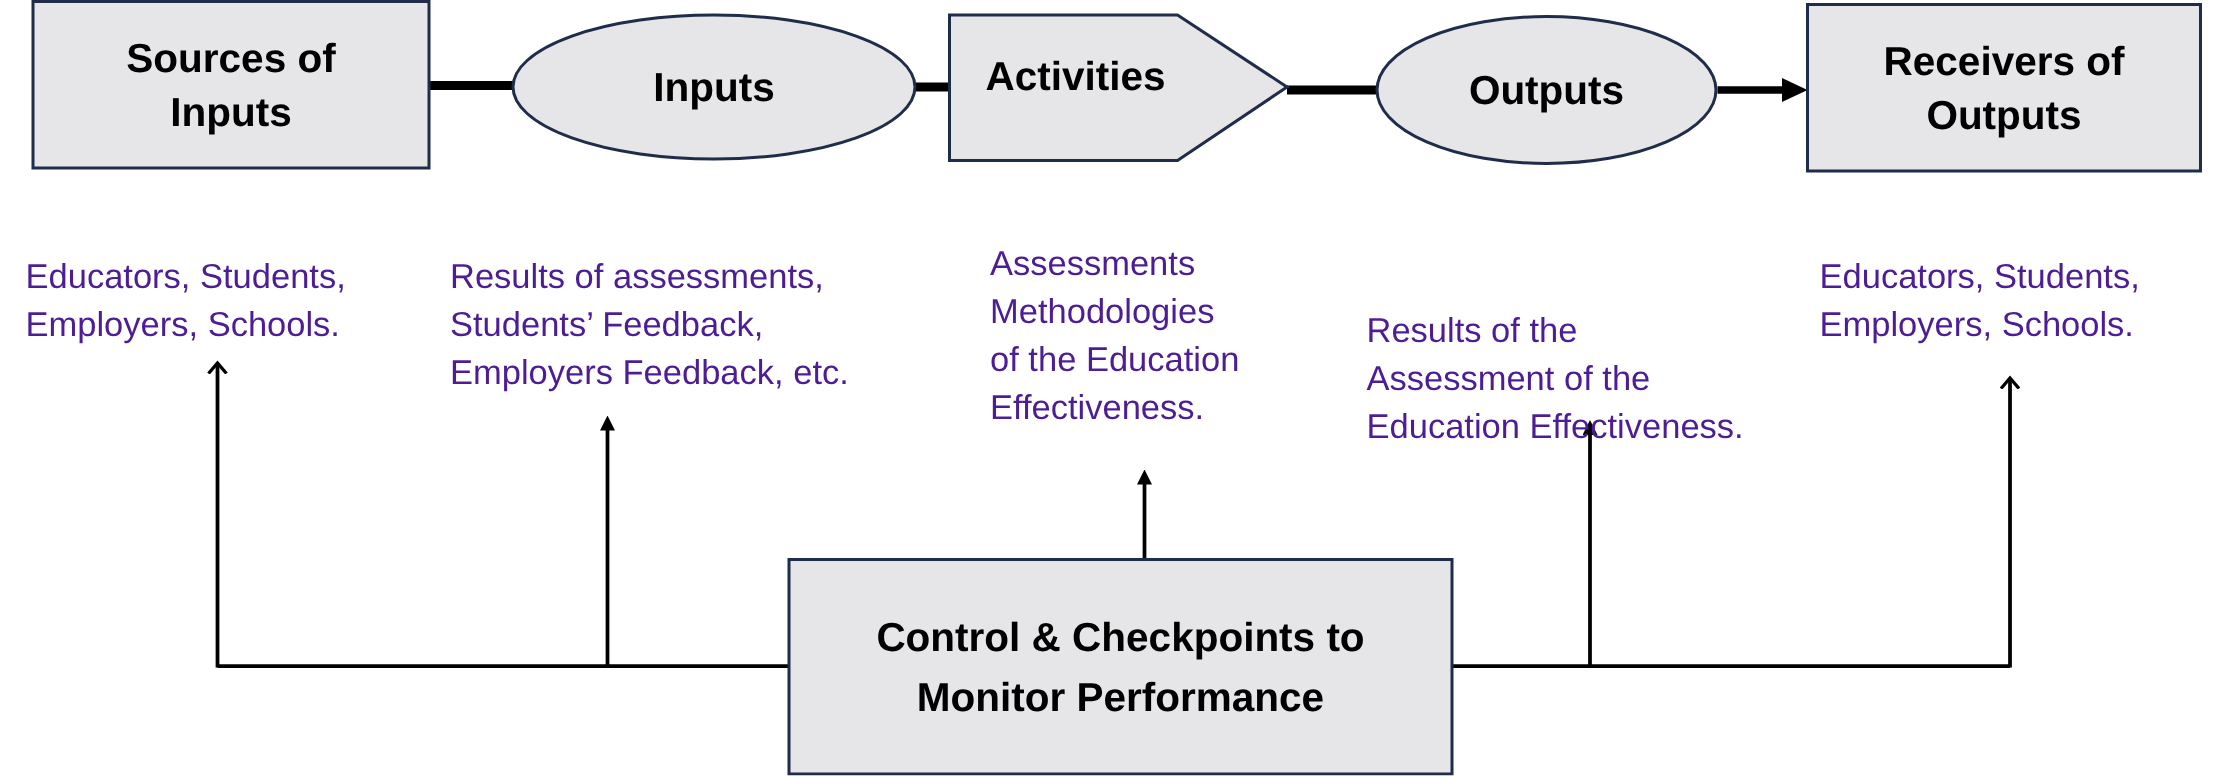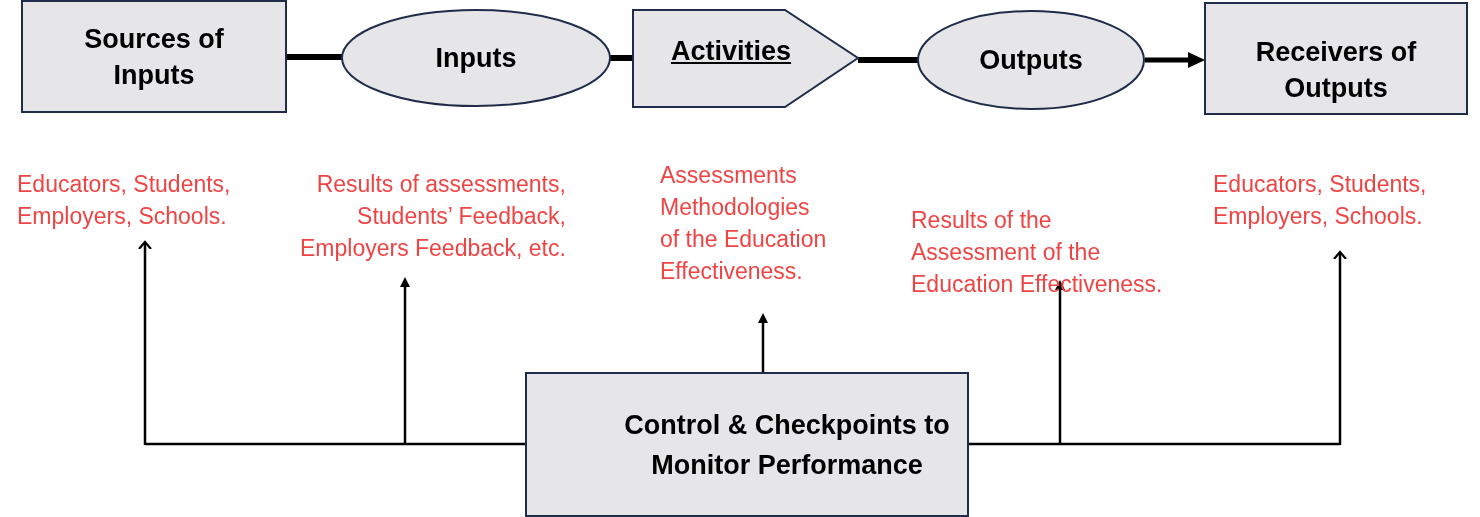--- a/index.html
+++ b/index.html
@@ -1,21 +1,21 @@
 <!DOCTYPE html>
 <html><head>
   <meta charset="utf-8">
   <style>
     html, body { margin: 0; padding: 0; background: #ffffff; }
     body { width: 1480px; height: 517px; position: relative; overflow: hidden;
            font-family: "Liberation Sans", "DejaVu Sans", sans-serif; color: #000; }
     svg.canvas { position: absolute; left: 0; top: 0; }
     .node-label { position: absolute; display: flex; align-items: center; justify-content: center;
                   text-align: center; font-weight: bold; font-size: 27px; line-height: 36px; color: #000; }
-    .desc { position: absolute; font-size: 23px; line-height: 32px; color: #ef4444; white-space: pre-line; }
+    .desc { position: absolute; font-size: 23px; line-height: 32px; color: #4c1d95; white-space: pre-line; }
   </style>
 </head>
 <body>
 
 <svg class="canvas" width="1480" height="517" viewBox="0 0 1480 517">
   <defs>
     <marker id="arrowHead" markerWidth="10" markerHeight="10" refX="5" refY="5" orient="auto" markerUnits="userSpaceOnUse">
       <path d="M0,0 L10,5 L0,10 Z" fill="#000"></path>
     </marker>
     <marker id="arrowOpen" markerWidth="14" markerHeight="14" refX="7" refY="7" orient="auto" markerUnits="userSpaceOnUse">
@@ -43,30 +43,30 @@
   <line x1="763" y1="373" x2="763" y2="318" stroke="#000" stroke-width="2.5" marker-end="url(#arrowHead)"></line>
   <line x1="1060" y1="444" x2="1060" y2="285" stroke="#000" stroke-width="2.5" marker-end="url(#arrowHead)"></line>
   <line x1="1340" y1="445" x2="1340" y2="252" stroke="#000" stroke-width="2.5" marker-end="url(#arrowOpen)"></line>
 
   <rect x="526" y="373" width="442" height="143" fill="#e6e5e8" stroke="#1f2d4a" stroke-width="2"></rect>
 </svg>
 
 <div class="node-label" style="left:22px;top:1px;width:264px;height:111px;white-space:pre-line;">Sources of
 Inputs</div>
 <div class="node-label" style="left:342px;top:10px;width:268px;height:96px;">Inputs</div>
-<div class="node-label" style="left:631px;top:10px;width:200px;height:82px;text-decoration:underline;">Activities</div>
+<div class="node-label" style="left:617px;top:10px;width:200px;height:82px;">Activities</div>
 <div class="node-label" style="left:918px;top:11px;width:226px;height:98px;">Outputs</div>
-<div class="node-label" style="left:1205px;top:14px;width:262px;height:111px;white-space:pre-line;">Receivers of
+<div class="node-label" style="left:1205px;top:3px;width:262px;height:111px;white-space:pre-line;">Receivers of
 Outputs</div>
-<div class="node-label" style="left:526px;top:373px;width:442px;height:143px;white-space:pre-line;line-height:40px;padding-left:40px;">Control &amp; Checkpoints to
+<div class="node-label" style="left:526px;top:373px;width:442px;height:143px;white-space:pre-line;line-height:40px;">Control &amp; Checkpoints to
 Monitor Performance</div>
 
 <div class="desc" style="left:17px;top:168px;">Educators, Students,
 Employers, Schools.</div>
-<div class="desc" style="left:300px;top:168px;text-align:right;">Results of assessments,
+<div class="desc" style="left:300px;top:168px;">Results of assessments,
 Students’ Feedback,
 Employers Feedback, etc.</div>
 <div class="desc" style="left:660px;top:159px;">Assessments
 Methodologies
 of the Education
 Effectiveness.</div>
 <div class="desc" style="left:911px;top:168px;margin-top:36px;">Results of the
 Assessment of the
 Education Effectiveness.</div>
 <div class="desc" style="left:1213px;top:168px;">Educators, Students,

